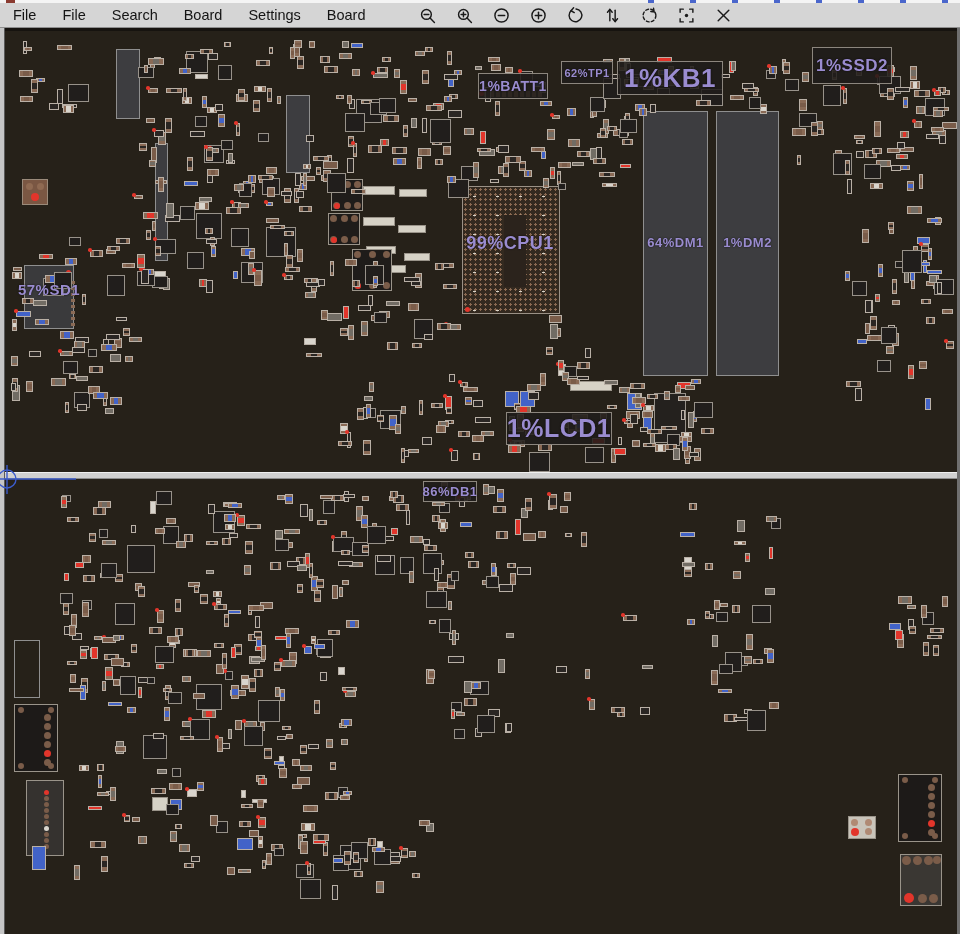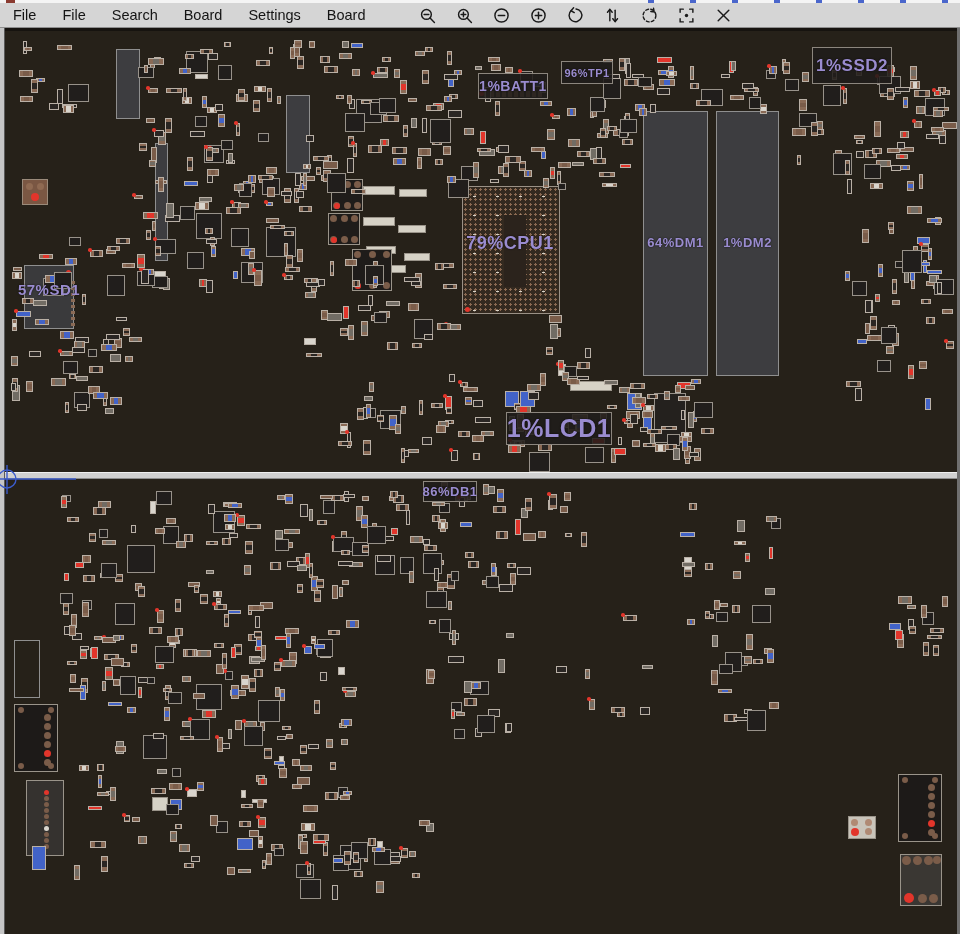--- a/index.html
+++ b/index.html
@@ -844,23 +844,24 @@
       <div class="comp" style="left: 902px; top: 175px; width: 15px; height: 8px; background: linear-gradient(90deg, rgb(138, 106, 85) 0px, rgb(138, 106, 85) 26%, rgb(113, 108, 100) 26%, rgb(113, 108, 100) 74%, rgb(138, 106, 85) 74%); border: 1px solid rgb(185, 176, 166);"></div>
       <div class="comp" style="left: 921px; top: 103px; width: 13px; height: 5px; background: rgb(42, 38, 35); border: 1px solid rgb(185, 176, 166);"></div>
       <div class="comp" style="left: 914px; top: 143px; width: 4px; height: 15px; background: linear-gradient(rgb(138, 106, 85) 0px, rgb(138, 106, 85) 26%, rgb(122, 92, 73) 26%, rgb(122, 92, 73) 74%, rgb(138, 106, 85) 74%); border: 1px solid rgb(185, 176, 166);"></div>
       <div class="comp" style="left: 928px; top: 76px; width: 16px; height: 4px; background: linear-gradient(90deg, rgb(138, 106, 85) 0px, rgb(138, 106, 85) 26%, rgb(42, 38, 35) 26%, rgb(42, 38, 35) 74%, rgb(138, 106, 85) 74%); border: 1px solid rgb(185, 176, 166);"></div>
       <div class="comp" style="left: 937px; top: 278px; width: 11px; height: 5px; background: linear-gradient(90deg, rgb(138, 106, 85) 0px, rgb(138, 106, 85) 26%, rgb(122, 92, 73) 26%, rgb(122, 92, 73) 74%, rgb(138, 106, 85) 74%); border: 1px solid rgb(185, 176, 166);"></div>
       <div class="comp" style="left: 897px; top: 219px; width: 20px; height: 23px; background: rgb(33, 30, 28); border: 1px solid rgb(152, 146, 138);"></div>
       <div class="comp" style="left: 937px; top: 91px; width: 15px; height: 7px; background: rgb(122, 92, 73); border: 1px solid rgb(185, 176, 166);"></div>
       <div class="comp" style="left: 926px; top: 96px; width: 13px; height: 5px; background: linear-gradient(90deg, rgb(138, 106, 85) 0px, rgb(138, 106, 85) 26%, rgb(122, 92, 73) 26%, rgb(122, 92, 73) 74%, rgb(138, 106, 85) 74%); border: 1px solid rgb(185, 176, 166);"></div>
       <div class="comp" style="left: 905px; top: 241px; width: 5px; height: 9px; background: rgb(66, 99, 200); border: 1px solid rgb(185, 176, 166);"></div>
       <div class="label boxed" style="left: 473px; top: 42px; width: 70px; height: 26px; font-size: 14px; color: rgb(154, 140, 208);">1%BATT1</div>
-      <div class="label boxed" style="left: 556px; top: 30px; width: 52px; height: 23px; font-size: 11px; color: rgb(154, 140, 208);">96%TP1</div>
+      <div class="label boxed" style="left: 556px; top: 30px; width: 52px; height: 23px; font-size: 11px; color: rgb(154, 140, 208);">62%TP1</div>
+      <div class="label boxed" style="left: 612px; top: 30px; width: 106px; height: 34px; font-size: 26px; color: rgb(154, 140, 208);">1%KB1</div>
       <div class="label boxed" style="left: 807px; top: 16px; width: 80px; height: 37px; font-size: 17px; color: rgb(154, 140, 208);">1%SSD2</div>
-      <div class="label" style="left: 459px; top: 200px; width: 92px; height: 24px; font-size: 18px; color: rgb(154, 140, 208);">79%CPU1</div>
+      <div class="label" style="left: 459px; top: 200px; width: 92px; height: 24px; font-size: 18px; color: rgb(154, 140, 208);">99%CPU1</div>
       <div class="label" style="left: 638px; top: 202px; width: 65px; height: 18px; font-size: 13px; color: rgb(154, 140, 208);">64%DM1</div>
       <div class="label" style="left: 711px; top: 202px; width: 63px; height: 18px; font-size: 13px; color: rgb(154, 140, 208);">1%DM2</div>
       <div class="label" style="left: 19px; top: 249px; width: 50px; height: 19px; font-size: 15px; color: rgb(154, 140, 208);">57%SD1</div>
       <div class="label boxed" style="left: 501px; top: 381px; width: 106px; height: 33px; font-size: 25px; color: rgb(154, 140, 208);">1%LCD1</div>
     </div>
   <div id="divider"></div>
   <div id="board-bottom" class="board">
       <div class="comp" style="left: 9px; top: 225px; width: 44px; height: 68px; background: rgb(29, 26, 24); border: 1px solid rgb(154, 148, 138);"></div>
       <div class="comp" style="left: 39px; top: 235px; width: 7px; height: 7px; background: rgb(122, 92, 73); border-radius: 50%;"></div>
       <div class="comp" style="left: 39px; top: 244px; width: 7px; height: 7px; background: rgb(122, 92, 73); border-radius: 50%;"></div>

